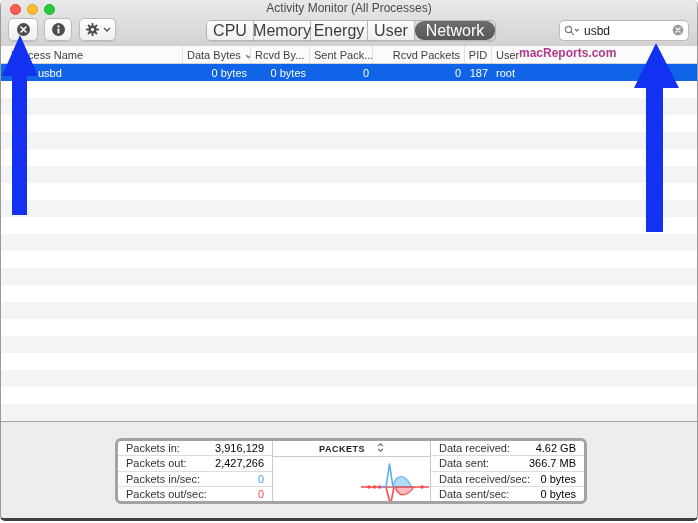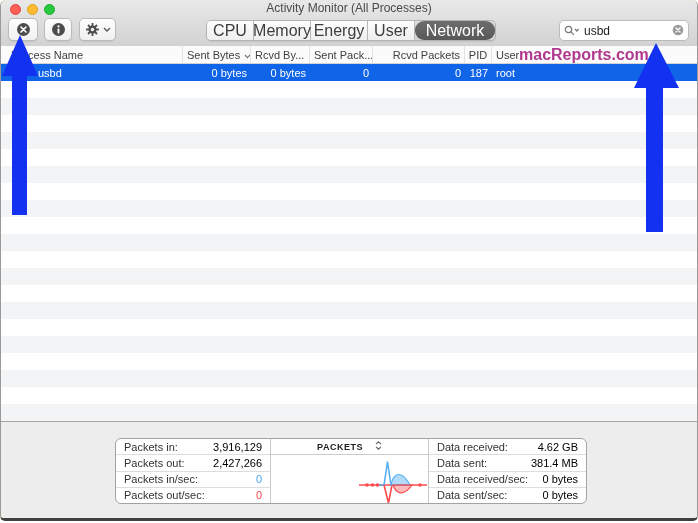--- a/index.html
+++ b/index.html
@@ -96,32 +96,32 @@
   }
   .rcell{box-sizing:border-box;padding:0 4px;white-space:nowrap;overflow:hidden;}
   .rcell.num{text-align:right;}
   .rcell.col-name{padding-left:37px;}
 
   .stripes{
     position:absolute;left:0;right:0;top:81px;height:340px;
     background:repeating-linear-gradient(180deg,#ffffff 0 17px,#f3f4f5 17px 34px);
   }
   .watermark{
-    position:absolute;left:518px;top:46px;font-size:16px;font-weight:bold;
+    position:absolute;left:518px;top:46px;font-size:12px;font-weight:bold;
     color:#b0398e;z-index:5;white-space:nowrap;
   }
   
   .footer{
     position:absolute;left:0;right:0;top:421px;height:97px;
     background:#ededed;border-top:1px solid #a6a6a6;box-sizing:border-box;
     border-radius:0 0 4px 4px;
   }
   .statsbox{
     position:absolute;left:114px;top:16px;width:472px;height:66px;box-sizing:border-box;
-    background:#ffffff;border:1px solid #a3a3a3;border-radius:6px;
+    background:#ffffff;border:3px solid #a3a3a3;border-radius:6px;
     display:flex;overflow:hidden;justify-content:center;
   }
   .stats-col{display:flex;flex-direction:column;box-sizing:border-box;}
   .stats-left{width:155px;border-right:1px solid #c9c9c9;}
   .stats-mid{width:158px;border-right:1px solid #c9c9c9;}
   .stats-right{flex:1;}
   .stat-row{
     flex:1;display:flex;align-items:center;justify-content:space-between;
     padding:0 8px;font-size:11px;border-bottom:1px solid #dddddd;
   }
@@ -218,21 +218,21 @@
         </svg>
       </span>
     </div>
   </div>
 
   <div class="theader">
     <div class="hcell col-name">
       <span>Process Name</span>
     </div>
     <div class="hcell col-sent">
-      <span>Sent Bytes</span>
+      <span>Data Bytes</span>
       <span class="sortchev">
         <svg width="7" height="5" viewBox="0 0 7 5">
           <polyline points="1,1 3.5,3.6 6,1" fill="none" stroke="#777" stroke-width="1.2"></polyline>
         </svg>
       </span>
     </div>
     <div class="hcell col-rcvd">
       <span>Rcvd By...</span>
     </div>
     <div class="hcell col-sentp">
@@ -310,21 +310,21 @@
         </div>
       </div>
 
       <div class="stats-col stats-right">
         <div class="stat-row">
           <span class="stat-label">Data received:</span>
           <span class="stat-value">4.62 GB</span>
         </div>
         <div class="stat-row">
           <span class="stat-label">Data sent:</span>
-          <span class="stat-value">381.4 MB</span>
+          <span class="stat-value">366.7 MB</span>
         </div>
         <div class="stat-row">
           <span class="stat-label">Data received/sec:</span>
           <span class="stat-value">0 bytes</span>
         </div>
         <div class="stat-row">
           <span class="stat-label">Data sent/sec:</span>
           <span class="stat-value">0 bytes</span>
         </div>
       </div>

